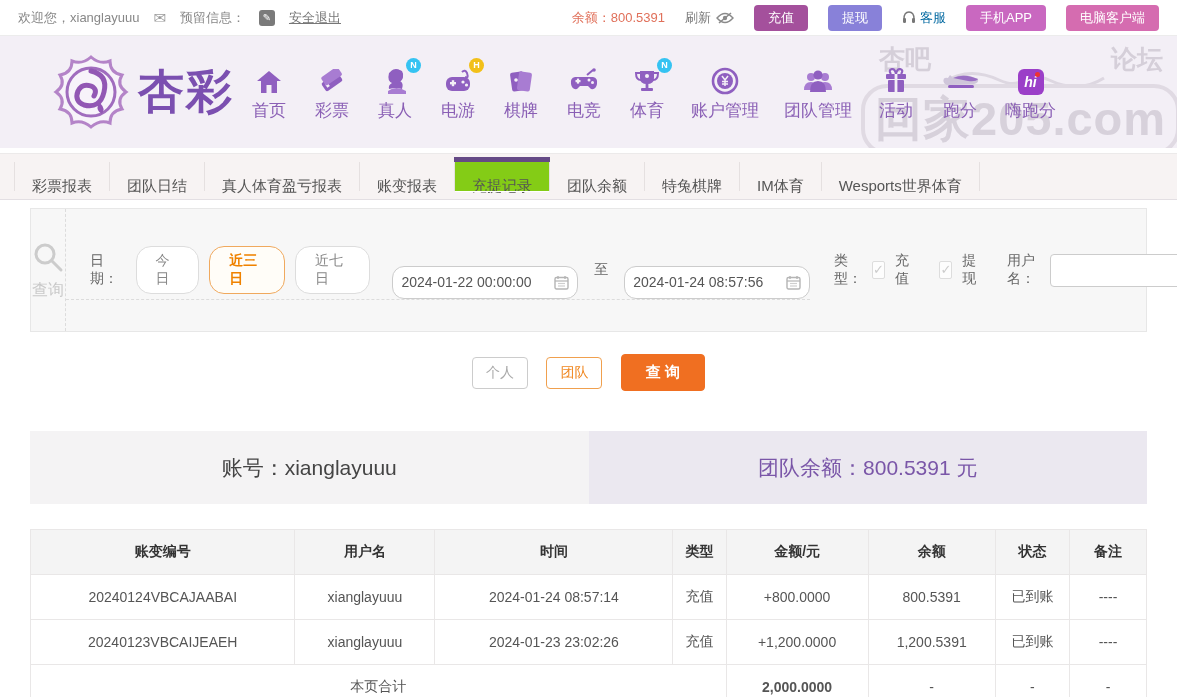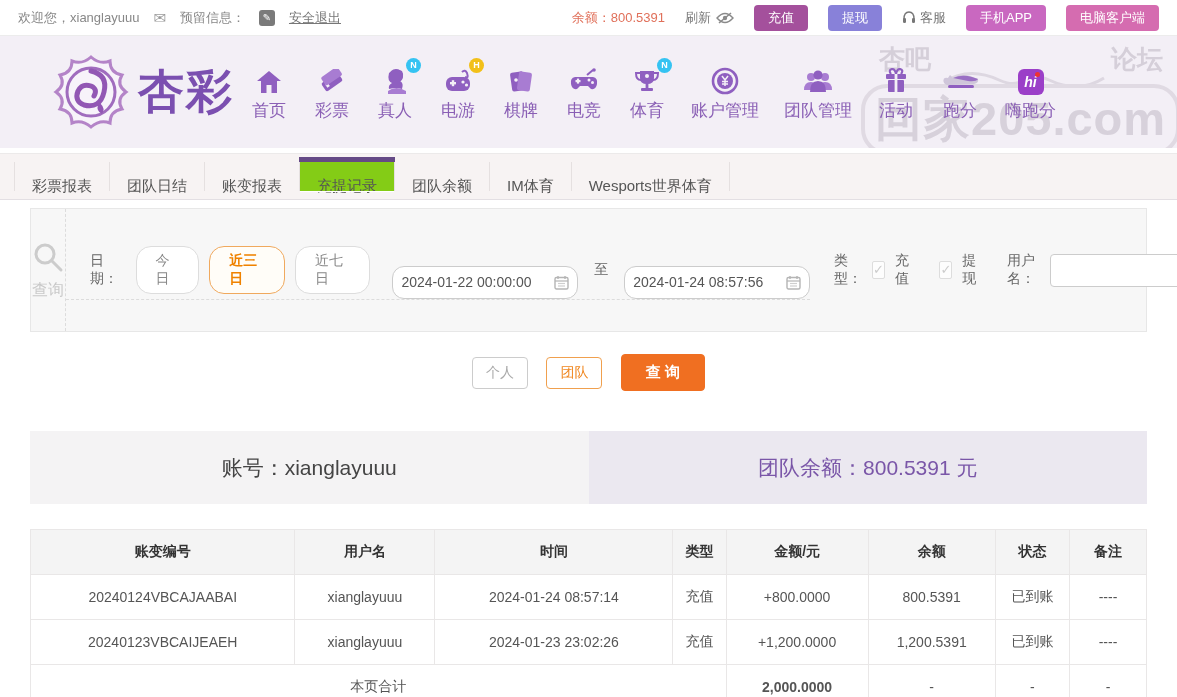--- a/index.html
+++ b/index.html
@@ -14,21 +14,21 @@
   .env-icon { color:#9a9a9a; font-size:15px; }
   .edit-icon { display:inline-block; width:16px; height:16px; background:#7a7a7a;
     border-radius:3px; color:#fff; font-size:10px; line-height:16px; text-align:center; }
   .logout { color:#777; text-decoration:underline; cursor:pointer; }
   .balance { color:#e0705a; }
   .refresh { color:#777; display:flex; align-items:center; gap:5px; cursor:pointer; }
   .tb-btn { border:none; border-radius:4px; color:#fff; font-size:13px;
     padding:4px 14px; cursor:pointer; }
   .btn-deposit { background:#a4509c; }
   .btn-withdraw { background:#8881d9; }
-  .service { color:#737373; display:flex; align-items:center; gap:4px; cursor:pointer; }
+  .service { color:#0369a1; display:flex; align-items:center; gap:4px; cursor:pointer; }
   .btn-mobile { background:#c968c0; }
   .btn-pc { background:#d56cb0; }
 
   
   .header { position:relative; height:112px; background:#f3eff6;
     display:flex; align-items:center; padding-left:52px; overflow:hidden; }
   .logo { display:flex; align-items:center; gap:8px; z-index:2; }
   .logo-text { font-size:46px; font-weight:bold; color:#7b4fb0; letter-spacing:2px;
     font-family:"Liberation Serif","DejaVu Serif",serif; }
   .nav { display:flex; align-items:flex-end; gap:25px; margin-left:16px; z-index:2; }
@@ -313,23 +313,25 @@
       <path d="M5 20 Q30 4 60 18 Q75 25 85 18 Q95 11 110 18 Q140 32 165 16" fill="none" stroke="#ddd7e1" stroke-width="3"></path>
       <circle cx="85" cy="18" r="5" fill="#ddd7e1"></circle>
     </svg>
     <div class="wm-domain">回家205.com</div>
   </div>
 </div>
 
 <div class="tabbar">
   <div class="tab">彩票报表</div>
   <div class="tab">团队日结</div>
+  <div class="tab">真人体育盈亏报表</div>
   <div class="tab">账变报表</div>
   <div class="tab active">充提记录</div>
   <div class="tab">团队余额</div>
+  <div class="tab">特兔棋牌</div>
   <div class="tab">IM体育</div>
   <div class="tab">Wesports世界体育</div>
 </div>
 
 <div class="filter">
   <div class="filter-search">
     <svg width="34" height="34" viewBox="0 0 34 34">
       <circle cx="14" cy="14" r="9" fill="none" stroke="#cccccc" stroke-width="3"></circle>
       <line x1="21" y1="21" x2="30" y2="30" stroke="#cccccc" stroke-width="3" stroke-linecap="round"></line>
     </svg>

